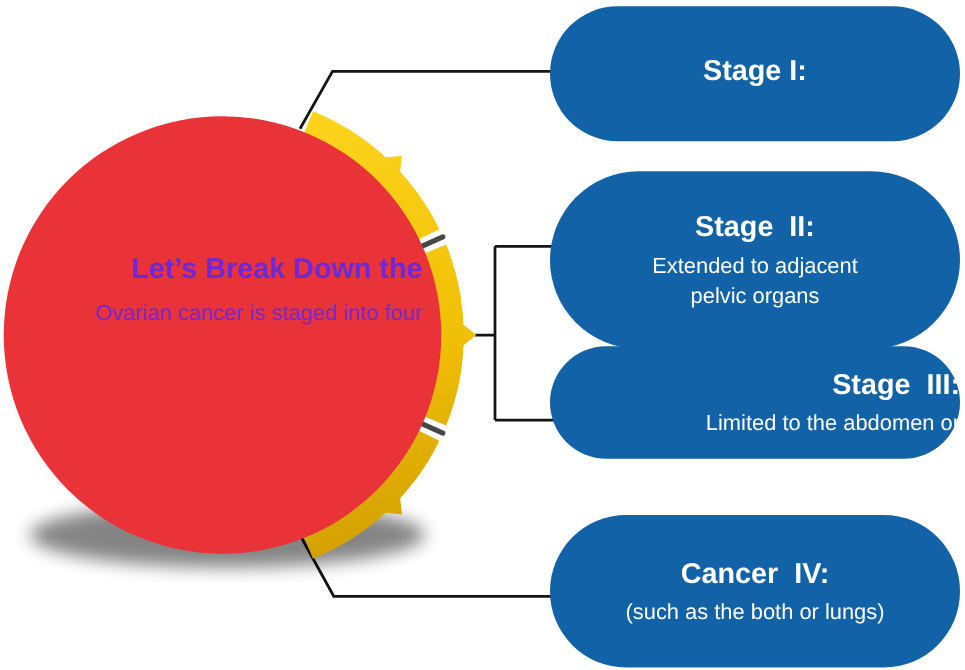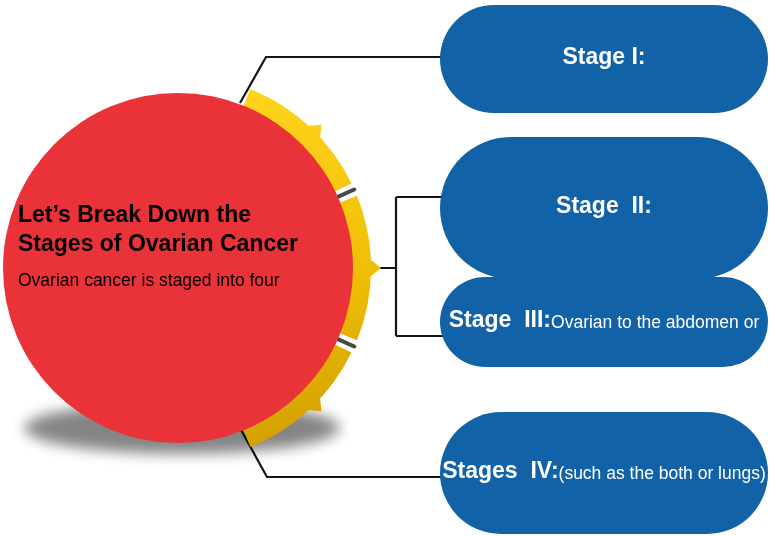--- a/index.html
+++ b/index.html
@@ -14,22 +14,22 @@
   .layer-svg {
     position: absolute;
     left: 0; top: 0;
   }
   
   .center-text {
     position: absolute;
     left: 18px;
     top: 200px;
     width: 320px;
-    text-align: left;
-    color: #000000;
+    text-align: right;
+    color: #6d28d9;
   }
   .center-title {
     font-size: 23px;
     font-weight: 700;
     line-height: 1.28;
   }
   .center-sub {
     font-size: 17.5px;
     font-weight: 400;
     line-height: 1.32;
@@ -37,28 +37,28 @@
   }
   
   .pill {
     position: absolute;
     left: 440px;
     width: 328px;
     background: #1162A7;
     border-radius: 999px;
     color: #ffffff;
     display: flex;
-    flex-direction: row;
+    flex-direction: column;
     align-items: center;
     justify-content: center;
     text-align: center;
   }
   .pill-1 { top: 5px;   height: 108px; }
   .pill-2 { top: 137px; height: 142px; justify-content: center; }
-  .pill-3 { top: 277px; height: 90px; }
+  .pill-3 { top: 277px; height: 90px; align-items: flex-end; }
   .pill-4 { top: 412px; height: 122px; }
   .pill-title {
     font-size: 23px;
     font-weight: 700;
     white-space: pre;
     margin-bottom: 5px;
   }
   .pill-desc {
     font-size: 17.5px;
     font-weight: 400;
@@ -106,42 +106,45 @@
         <line x1="333.3" y1="337.1" x2="354.3" y2="346.5"></line>
       </g>
     </g>
 
     <circle cx="178" cy="268" r="175" fill="#EA3338"></circle>
   </svg>
 
   <div class="center-text">
     <div class="center-title">
       <div>Let’s Break Down the</div>
-      <div>Stages of Ovarian Cancer</div>
     </div>
     <div class="center-sub">
       <div>Ovarian cancer is staged into four</div>
     </div>
   </div>
 
   <div class="pill pill-1">
     <div class="pill-title">Stage I:</div>
   </div>
 
   <div class="pill pill-2">
     <div class="pill-title">Stage  II:</div>
+    <div class="pill-desc">
+      <div>Extended to adjacent</div>
+      <div>pelvic organs</div>
+    </div>
   </div>
 
   <div class="pill pill-3">
     <div class="pill-title">Stage  III:</div>
     <div class="pill-desc">
-      <div>Ovarian to the abdomen or</div>
+      <div>Limited to the abdomen or</div>
     </div>
   </div>
 
   <div class="pill pill-4">
-    <div class="pill-title">Stages  IV:</div>
+    <div class="pill-title">Cancer  IV:</div>
     <div class="pill-desc">
       <div>(such as the both or lungs)</div>
     </div>
   </div>
 
 </div>
 
 </body></html>

